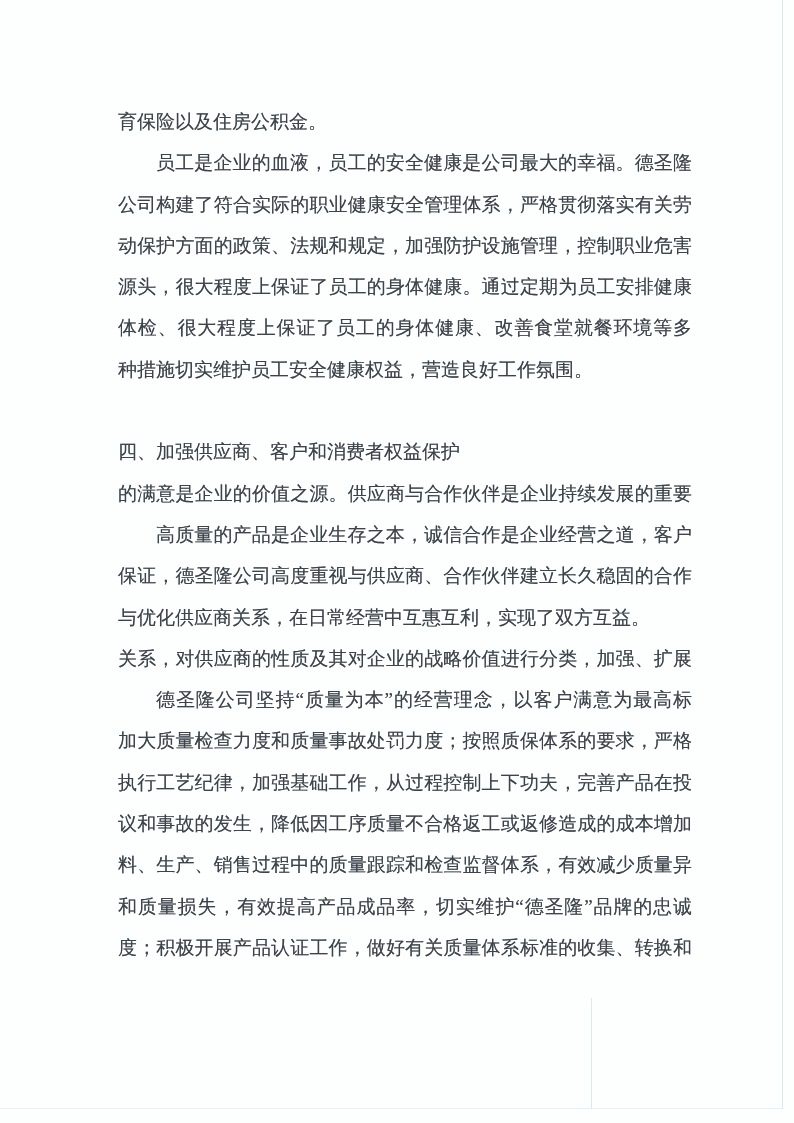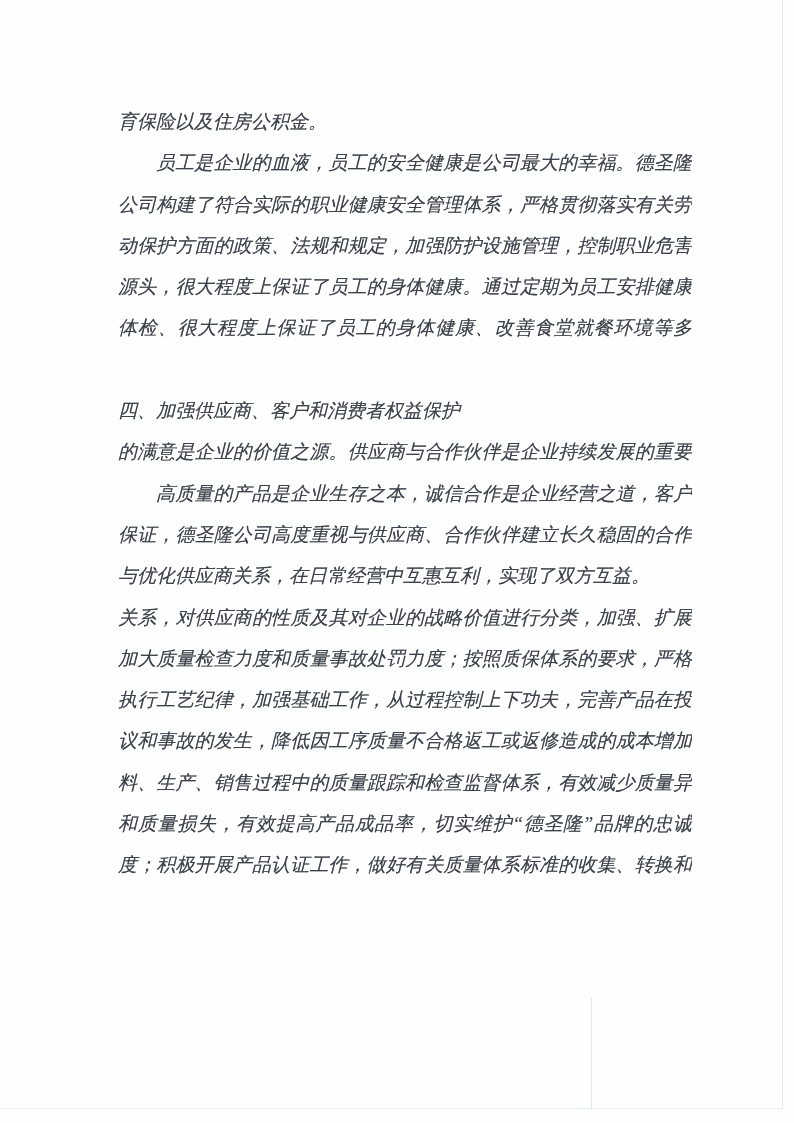--- a/index.html
+++ b/index.html
@@ -19,21 +19,20 @@
     inset: 0;
     background: #fdfefe;
   }
   .content {
     position: absolute;
     left: 118px;
     top: 101px;
     width: 574px;
     color: #3d434b;
     text-shadow: 0 0 0.5px rgba(61, 67, 75, 0.55);
-    font-style: italic;
   }
   .line {
     font-size: 19px;
     height: 41.3px;
     line-height: 41.3px;
     white-space: normal;
     overflow: hidden;
   }
   .line.fill {
     text-align: justify;
@@ -69,32 +68,34 @@
   <div class="content" id="doc-content">
       <div class="block continuation">
         <div class="line">育保险以及住房公积金。</div>
       </div>
       <div class="block paragraph">
         <div class="line indent fill">员工是企业的血液，员工的安全健康是公司最大的幸福。德圣隆</div>
         <div class="line fill">公司构建了符合实际的职业健康安全管理体系，严格贯彻落实有关劳</div>
         <div class="line fill">动保护方面的政策、法规和规定，加强防护设施管理，控制职业危害</div>
         <div class="line fill">源头，很大程度上保证了员工的身体健康。通过定期为员工安排健康</div>
         <div class="line fill">体检、很大程度上保证了员工的身体健康、改善食堂就餐环境等多</div>
+        <div class="line">种措施切实维护员工安全健康权益，营造良好工作氛围。</div>
       </div>
       <div class="block heading">
         <div class="line">四、加强供应商、客户和消费者权益保护</div>
       </div>
       <div class="block paragraph">
         <div class="line fill">的满意是企业的价值之源。供应商与合作伙伴是企业持续发展的重要</div>
         <div class="line indent fill">高质量的产品是企业生存之本，诚信合作是企业经营之道，客户</div>
         <div class="line fill">保证，德圣隆公司高度重视与供应商、合作伙伴建立长久稳固的合作</div>
         <div class="line">与优化供应商关系，在日常经营中互惠互利，实现了双方互益。</div>
         <div class="line fill">关系，对供应商的性质及其对企业的战略价值进行分类，加强、扩展</div>
       </div>
       <div class="block paragraph">
+        <div class="line indent fill">德圣隆公司坚持“质量为本”的经营理念，以客户满意为最高标</div>
         <div class="line fill">加大质量检查力度和质量事故处罚力度；按照质保体系的要求，严格</div>
         <div class="line fill">执行工艺纪律，加强基础工作，从过程控制上下功夫，完善产品在投</div>
         <div class="line fill">议和事故的发生，降低因工序质量不合格返工或返修造成的成本增加</div>
         <div class="line fill">料、生产、销售过程中的质量跟踪和检查监督体系，有效减少质量异</div>
         <div class="line fill">和质量损失，有效提高产品成品率，切实维护“德圣隆”品牌的忠诚</div>
         <div class="line fill">度；积极开展产品认证工作，做好有关质量体系标准的收集、转换和</div>
       </div>
     </div>
   <div class="scan-edge right"></div>
   <div class="scan-edge mid-bottom"></div>

